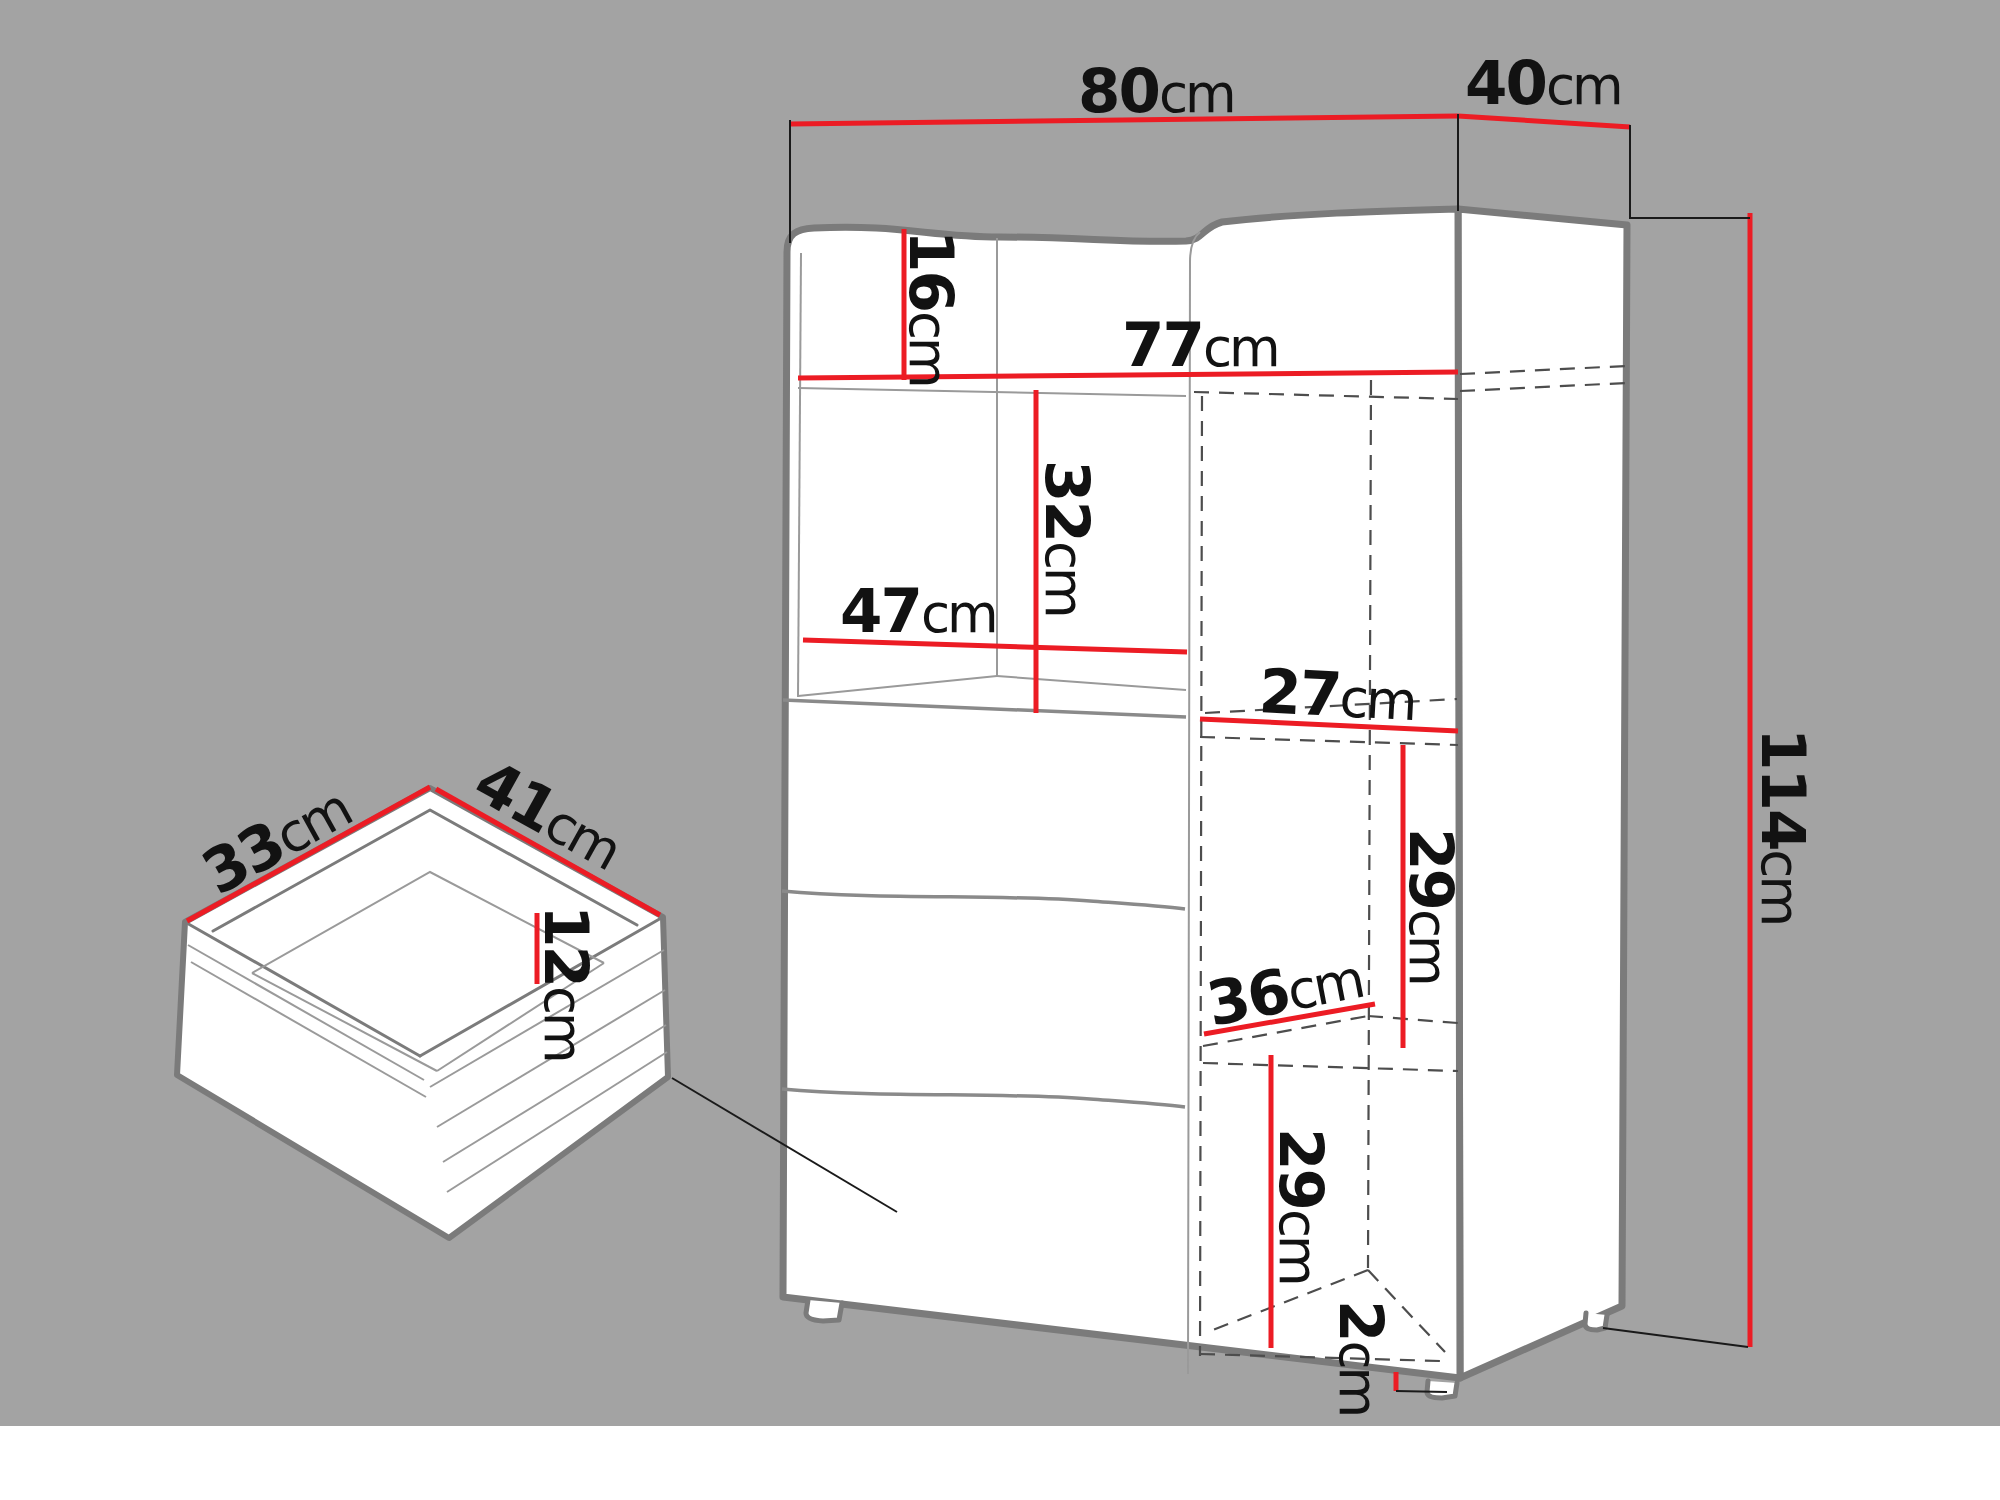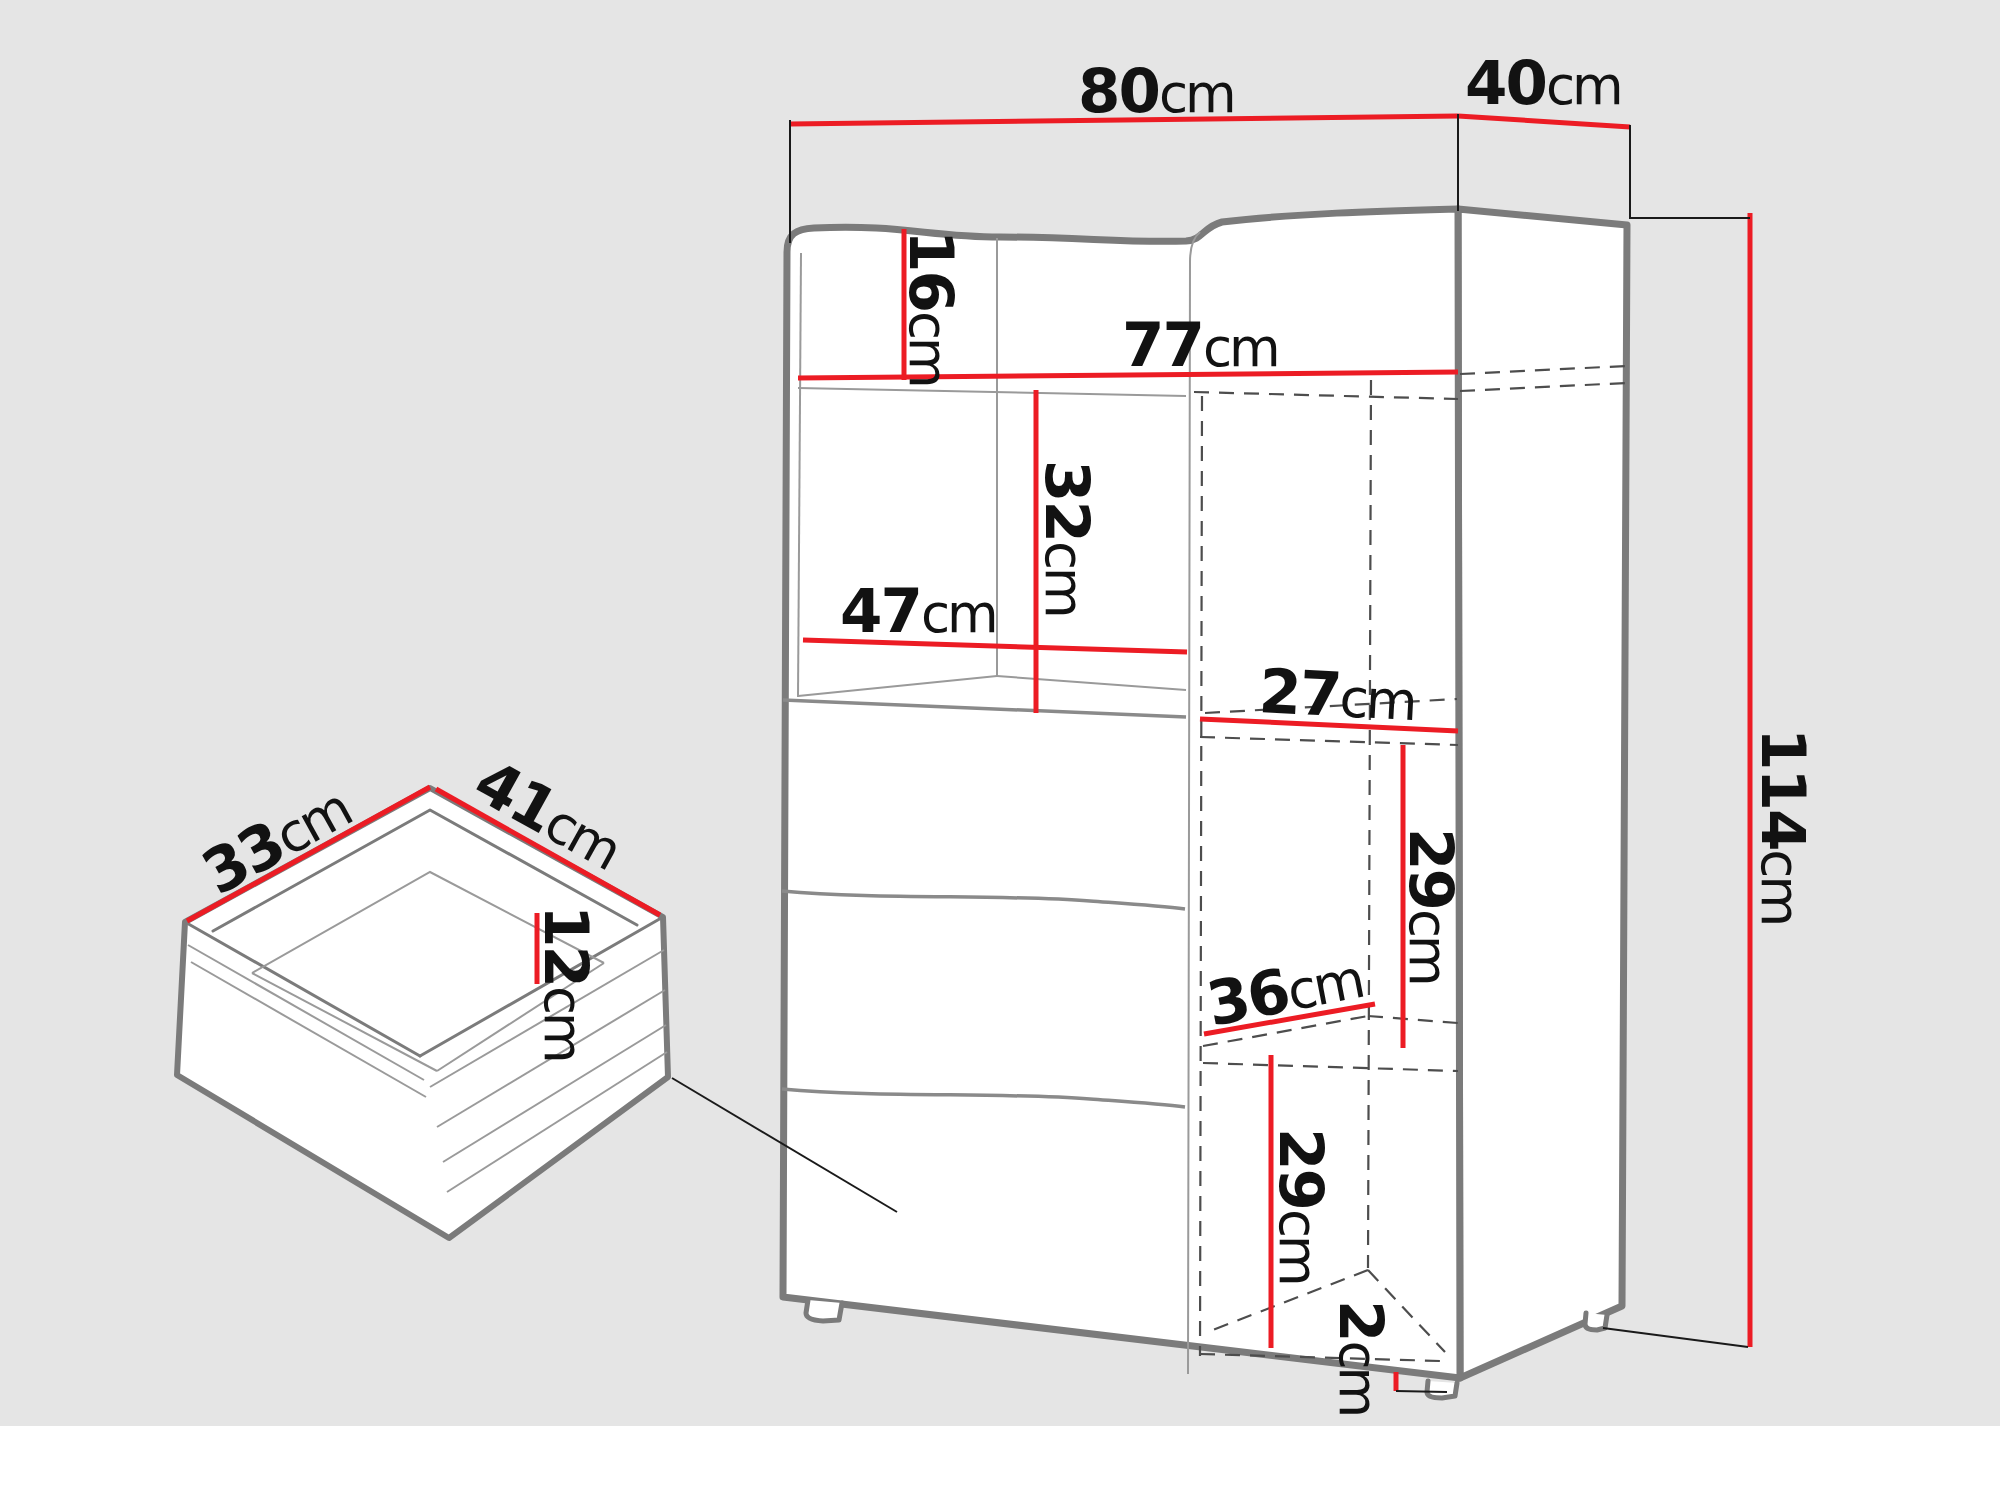--- a/index.html
+++ b/index.html
@@ -1,16 +1,16 @@
 <!DOCTYPE html>
 <html><head>
 <meta charset="utf-8">
 <style>
   html,body{margin:0;padding:0;background:#ffffff;}
-  .stage{position:relative;width:2000px;height:1426px;background:#e5e5e5;overflow:hidden;
+  .stage{position:relative;width:2000px;height:1426px;background:#a3a3a3;overflow:hidden;
          font-family:"DejaVu Sans",sans-serif;}
   svg{position:absolute;left:0;top:0;}
   .dim-label{font-family:"DejaVu Sans",sans-serif;font-weight:700;font-size:61px;
              fill:#121212;letter-spacing:-2px;}
   .dim-label .unit{font-weight:400;font-size:53px;letter-spacing:-3px;}
   .outline{stroke:#7b7b7b;fill:none;stroke-linejoin:round;stroke-linecap:round;}
   .fillwhite{fill:#ffffff;}
   .thin{stroke:#9a9a9a;stroke-width:2;fill:none;}
   .mid{stroke:#8a8a8a;stroke-width:3.5;fill:none;}
   .dash{stroke:#4d4d4d;stroke-width:2.2;fill:none;stroke-dasharray:15 10;}

